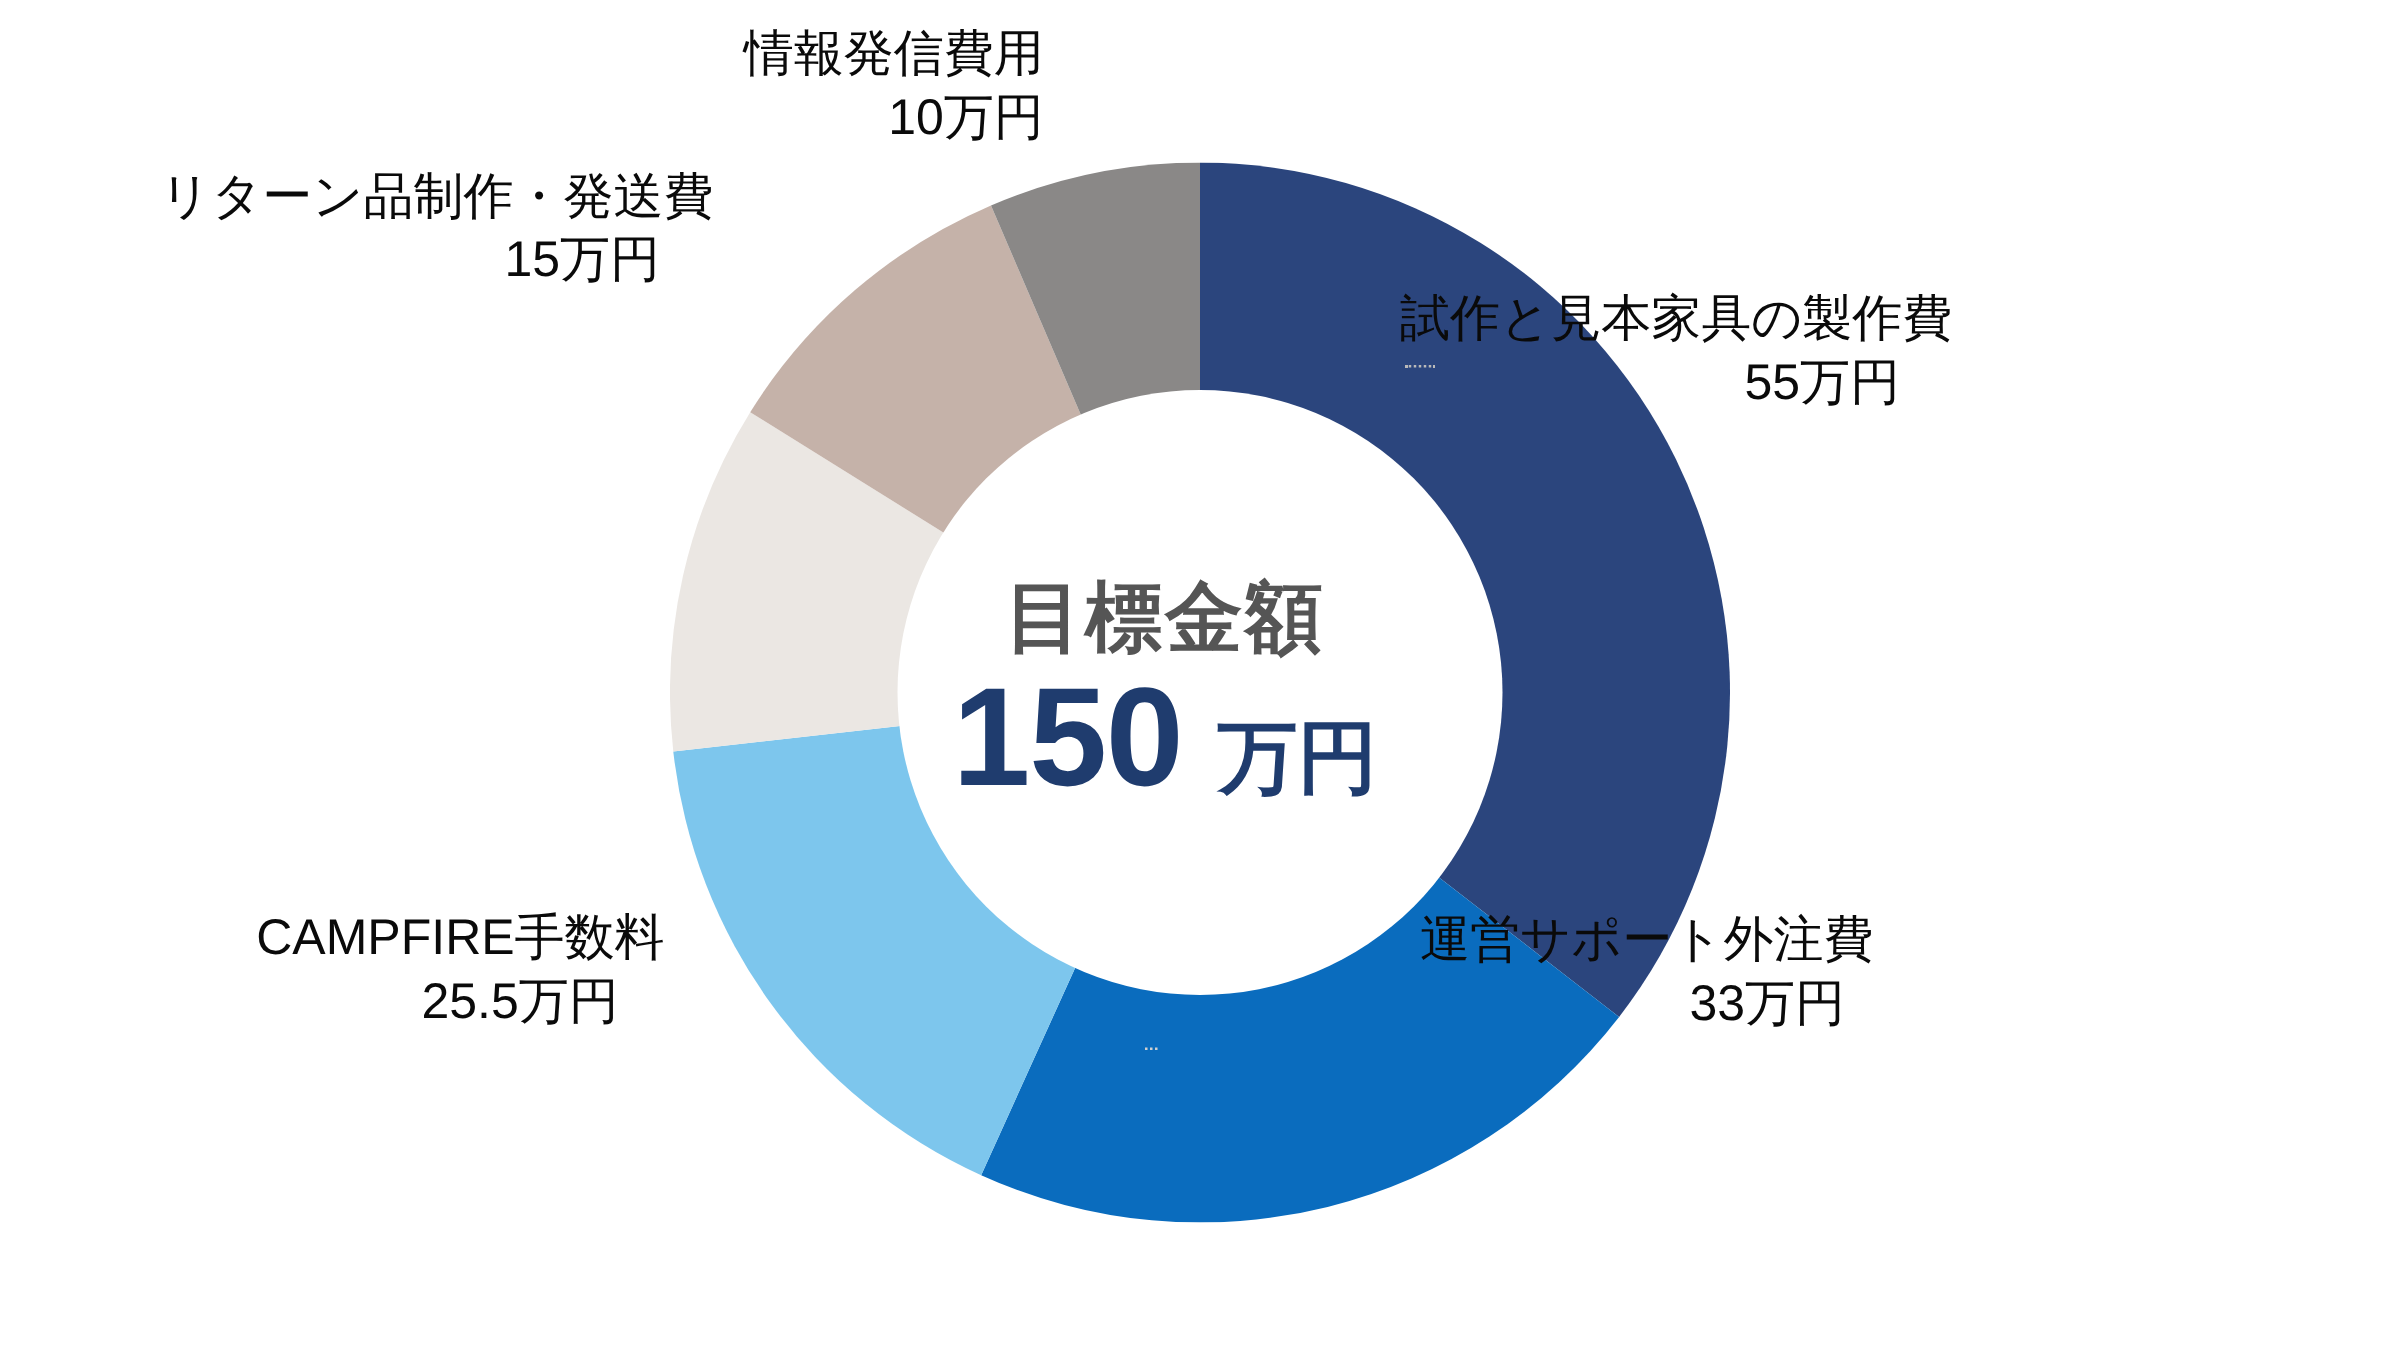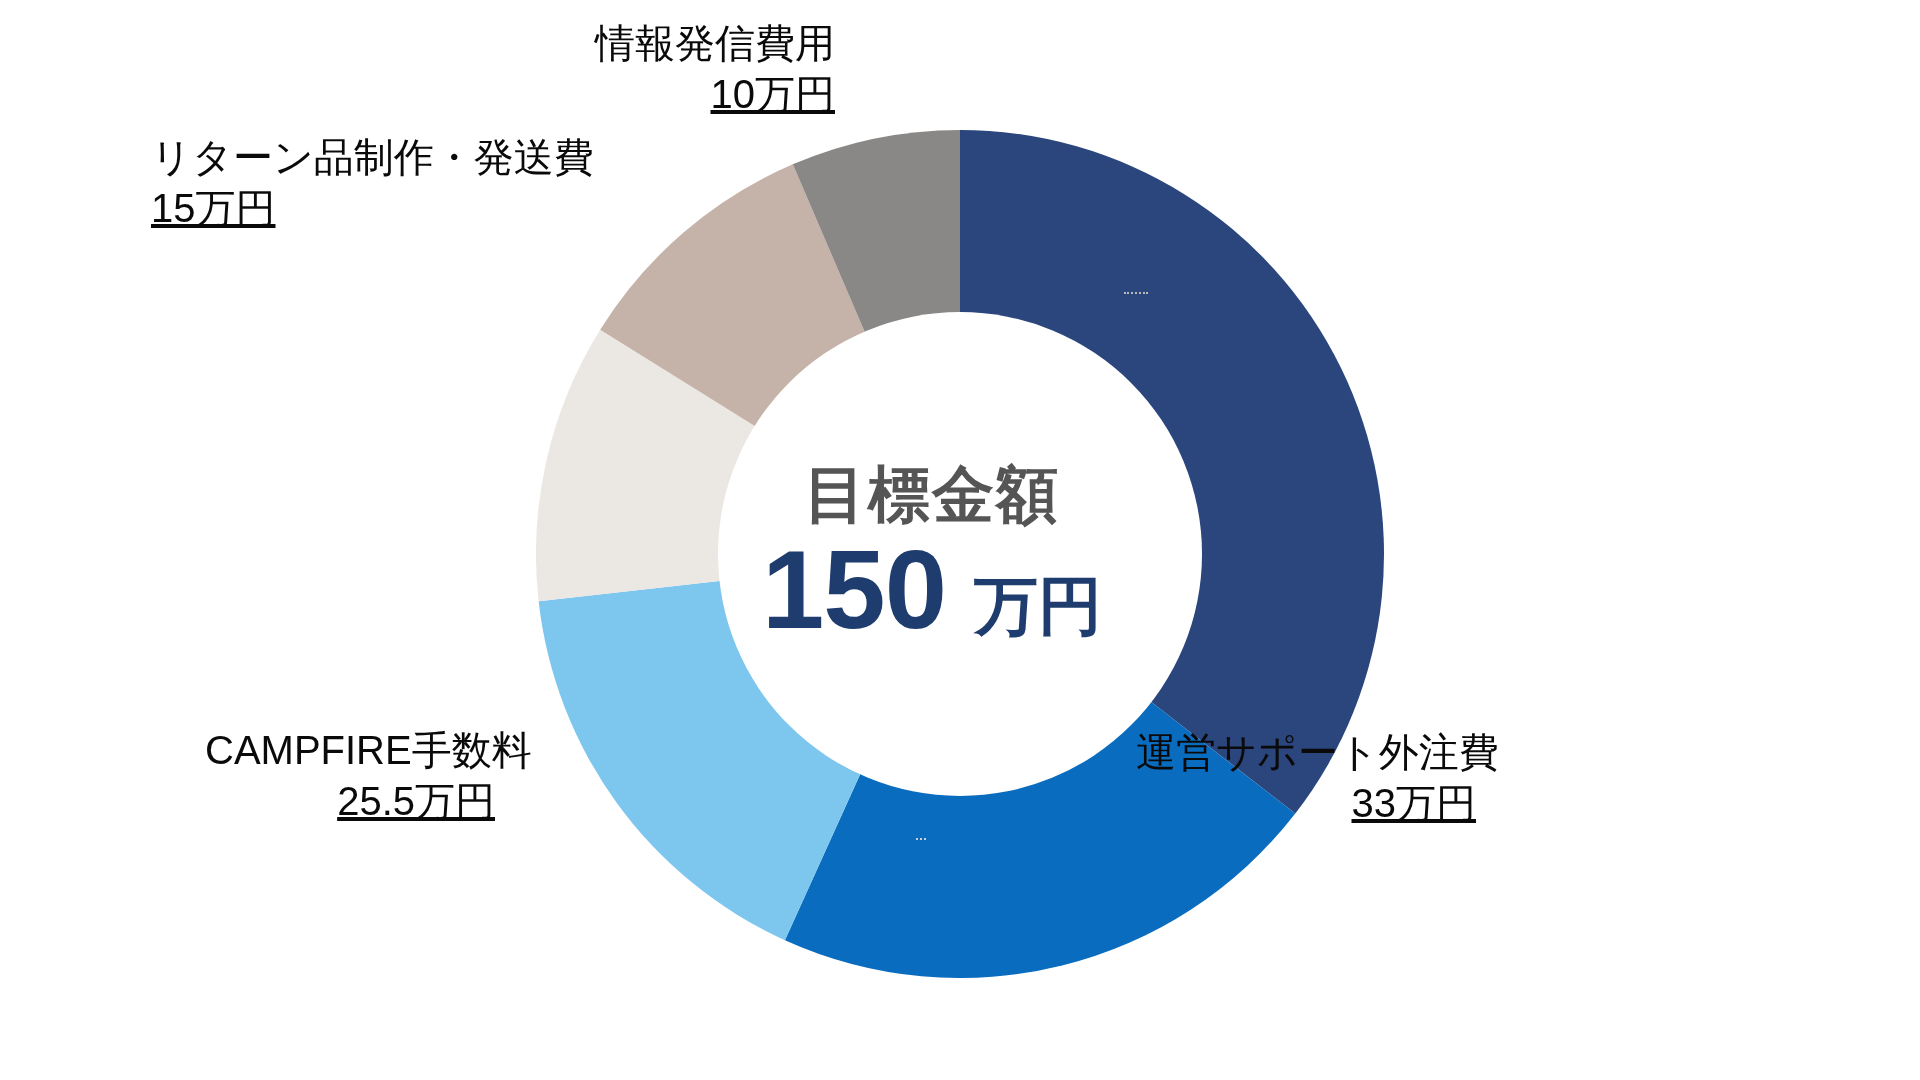--- a/index.html
+++ b/index.html
@@ -62,25 +62,25 @@
     line-height:1.28;
     white-space:nowrap;
   }
   .lbl .l1{display:block;}
 
   .lbl .sub{
     font-size:30px;
     display:block;
     line-height:1.3;
   }
-  .amt{display:block;text-decoration:underline;}
+  .amt{display:block;}
 
   
   #lbl-joho      {left:535px; top:18px;  width:300px; text-align:right;}
-  #lbl-return    {left:151px; top:132px; width:400px; text-align:left;}
+  #lbl-return    {left:128px; top:132px; width:400px; text-align:right;}
   #lbl-jinkenhi  {left:55px;  top:372px; width:360px; text-align:right;}
   #lbl-campfire  {left:205px; top:725px; width:290px; text-align:right;}
   #lbl-unei      {left:1136px;top:727px; width:340px; text-align:right;}
   #lbl-shisaku   {left:1120px;top:230px; width:400px; text-align:right;}
 
   
   .leader{
     position:absolute;
     left:1124px;top:292px;
     width:24px;height:0;
@@ -137,14 +137,18 @@
   <div class="lbl" id="lbl-campfire">
     <span class="l1">CAMPFIRE手数料</span>
     <span class="amt">25.5万円</span>
   </div>
 
   <div class="lbl" id="lbl-unei">
     <span class="l1">運営サポート外注費</span>
     <span class="amt">33万円</span>
   </div>
 
+  <div class="lbl" id="lbl-shisaku">
+    <span class="l1">試作と見本家具の製作費</span>
+    <span class="amt">55万円</span>
+  </div>
 
 </div>
 
 </body></html>

